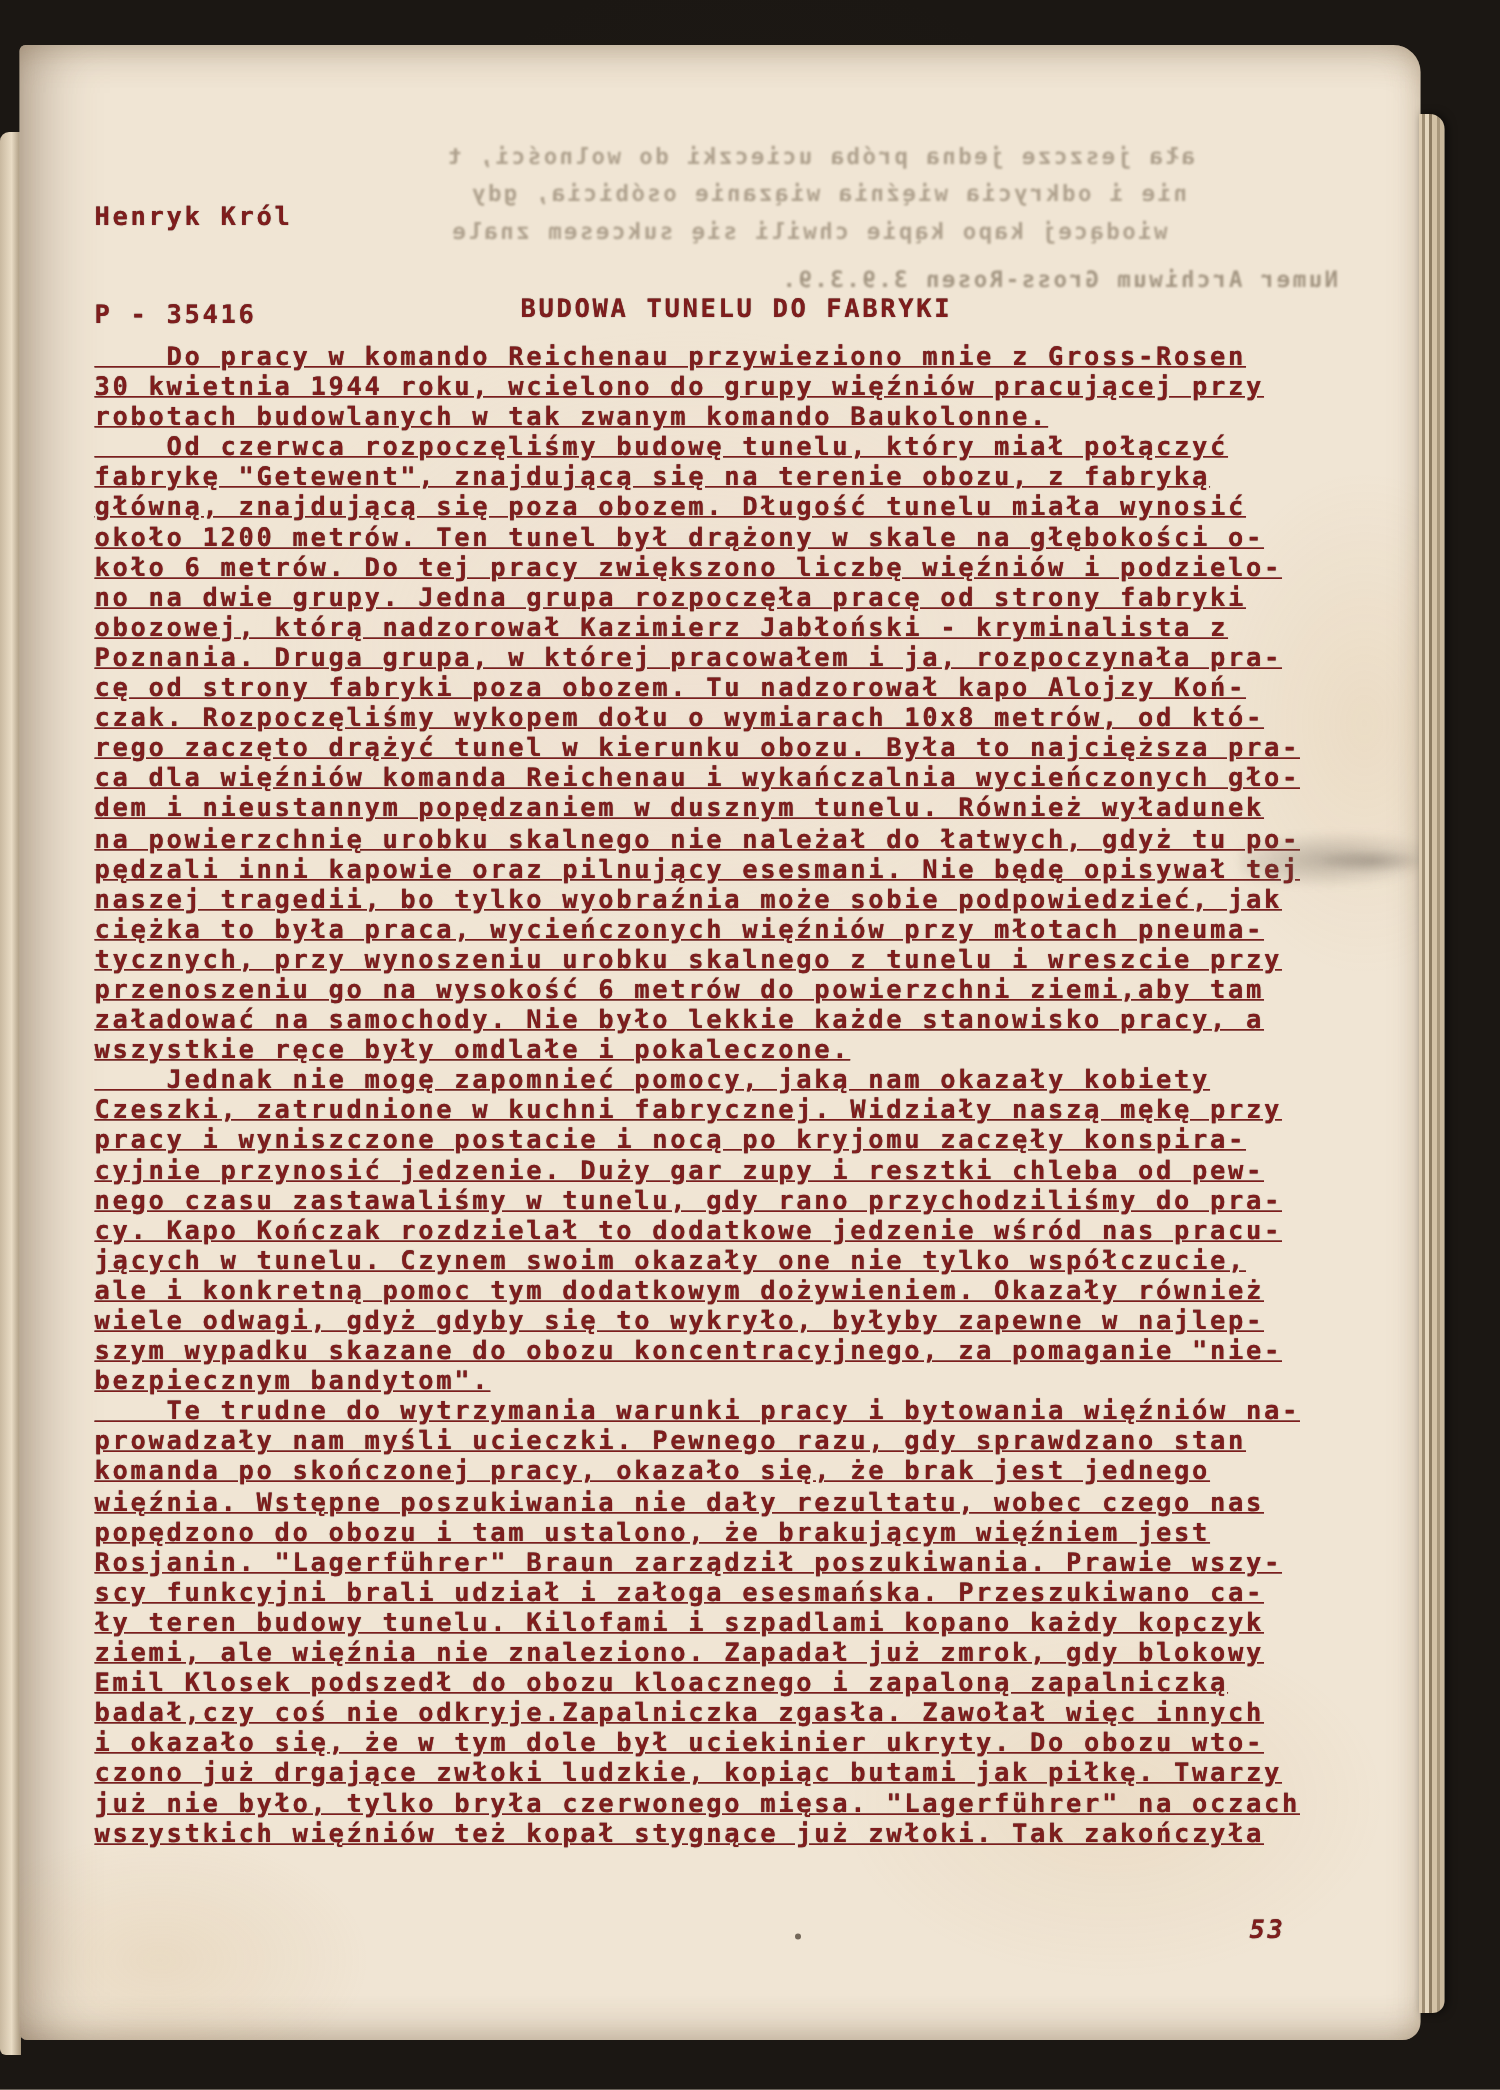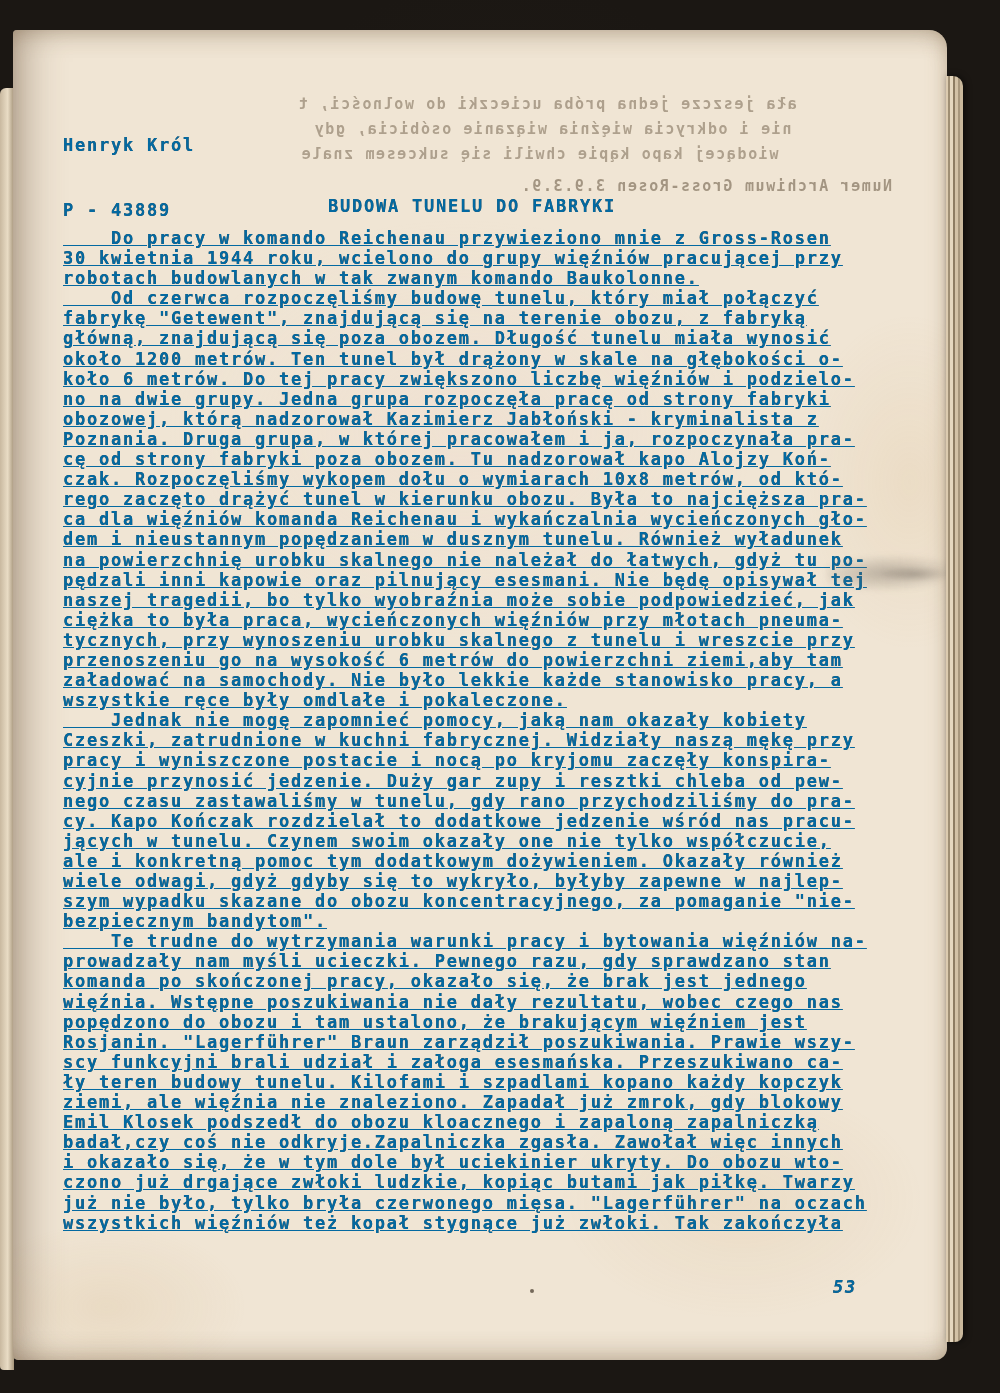--- a/index.html
+++ b/index.html
@@ -49,21 +49,21 @@
     position:absolute;left:946px;top:76px;width:17px;height:1266px;
     background:repeating-linear-gradient(90deg,
       #dccbb0 0 2px,#9f8e73 2px 4px,#e6d8bf 4px 7px,#8d7c62 7px 9px,
       #d3c2a6 9px 12px,#a8977c 12px 14px,#c9b89c 14px 17px);
     border-radius:0 10px 8px 0;
     transform:skewY(-0.25deg);
     box-shadow:2px 0 6px rgba(0,0,0,0.5);
   }
   
   .tw{
-    color:#0369a1;font-weight:bold;font-size:17px;letter-spacing:1.76px;
+    color:#7f1d1d;font-weight:bold;font-size:17px;letter-spacing:1.76px;
     white-space:pre;text-shadow:0 0 0.6px rgba(50,42,34,0.85);
   }
   .author-block{position:absolute;left:63px;top:92px;line-height:21.5px;}
   .title{position:absolute;left:330px;top:196px;line-height:20px;}
   .body-text{
     position:absolute;left:63px;top:244px;width:840px;
     line-height:20.1px;
   }
   .page-number{position:absolute;left:833px;top:1277px;font-style:italic;}
   
@@ -104,24 +104,24 @@
   <div class="page">
     <div class="texture"></div>
 
     <div class="ghost ghost1" style="left:284px;top:65px;">ała jeszcze jedna próba ucieczki do wolności, t</div>
     <div class="ghost ghost2" style="left:300px;top:90px;">nie i odkrycia więźnia wiązanie osóbicia, gdy</div>
     <div class="ghost ghost3" style="left:287px;top:115px;">wiodącej kapo kąpie chwili się sukcesem znale</div>
     <div class="ghost ghost4" style="left:507px;top:147px;">Numer Archiwum Gross-Rosen 3.9.3.9.</div>
 
     <div class="author-block tw" style="left:50px;top:62px;">
       <div>Henryk Król</div>
-      <div>P - 43889</div>
+      <div>P - 35416</div>
     </div>
 
-    <div class="title tw" style="left:315px;top:166px;">BUDOWA TUNELU DO FABRYKI</div>
+    <div class="title tw" style="left:334px;top:166px;">BUDOWA TUNELU DO FABRYKI</div>
 
     <div class="body-text tw" style="left:50px;top:198px;text-decoration:underline;">    Do pracy w komando Reichenau przywieziono mnie z Gross-Rosen
 30 kwietnia 1944 roku, wcielono do grupy więźniów pracującej przy
 robotach budowlanych w tak zwanym komando Baukolonne.
     Od czerwca rozpoczęliśmy budowę tunelu, który miał połączyć
 fabrykę "Getewent", znajdującą się na terenie obozu, z fabryką
 główną, znajdującą się poza obozem. Długość tunelu miała wynosić
 około 1200 metrów. Ten tunel był drążony w skale na głębokości o-
 koło 6 metrów. Do tej pracy zwiększono liczbę więźniów i podzielo-
 no na dwie grupy. Jedna grupa rozpoczęła pracę od strony fabryki

